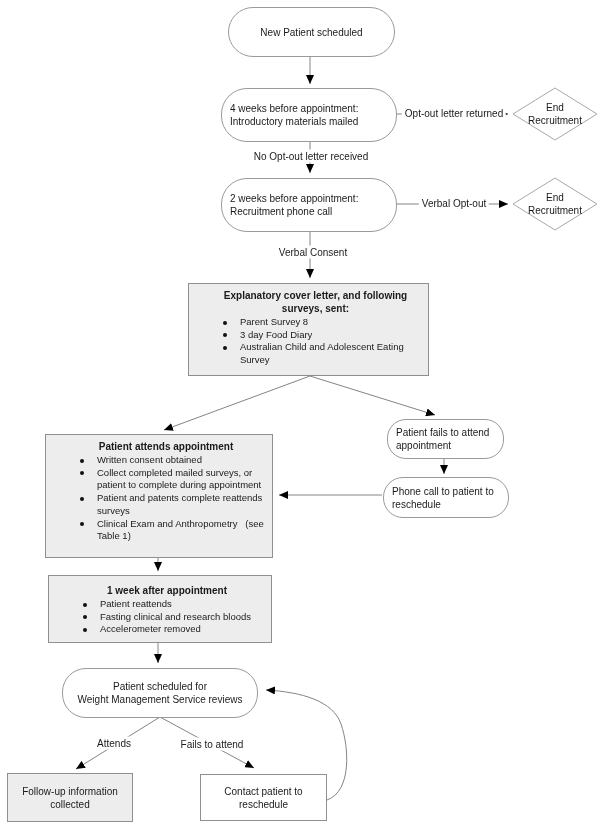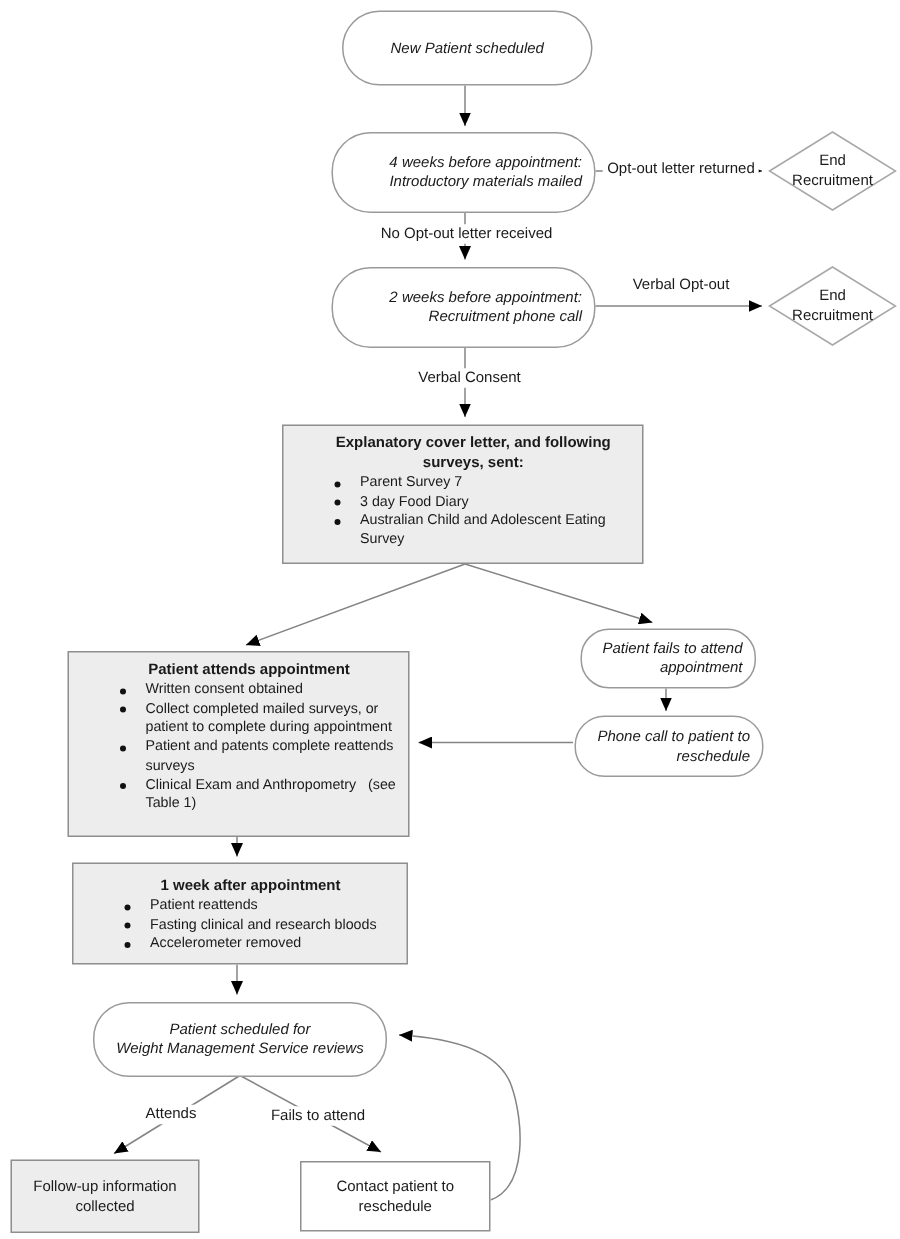--- a/index.html
+++ b/index.html
@@ -6,21 +6,21 @@
   #canvas{
     position:relative;width:600px;height:826px;background:#ffffff;
     font-family:"Liberation Sans","DejaVu Sans",sans-serif;
     color:#1a1a1a;font-size:10px;line-height:13px;
   }
   #connectors{position:absolute;left:0;top:0;z-index:1;}
   .node{position:absolute;z-index:2;box-sizing:border-box;background:#fff;}
   .stadium{
     border:1px solid #9a9a9a;border-radius:26px;
     display:flex;align-items:center;justify-content:center;
-    text-align:right;padding:2px 8px;font-style:italic;
+    text-align:left;padding:2px 8px;
   }
   .rect{border:1px solid #8f8f8f;}
   .gray{background:#ededed;}
   .center-rect{display:flex;align-items:center;justify-content:center;text-align:center;padding:2px 4px;}
   .bullet-box{padding:4px 5px 2px 19px;overflow:hidden;}
   .box-title{font-weight:bold;text-align:center;margin:1px 0 1px 0;}
   ul.bullets{margin:0;padding:0 0 0 12px;list-style:none;}
   ul.bullets li{position:relative;padding-left:20px;margin:0;white-space:pre-wrap;font-size:9.5px;line-height:12.7px;}
   ul.bullets li::before{
     content:"";position:absolute;left:3px;top:4.5px;width:4px;height:4px;
@@ -83,21 +83,21 @@
   <div class="diamond-label" style="left:523px;top:100px;width:64px;height:28px;">
     <span>End Recruitment</span>
   </div>
   <div class="diamond-label" style="left:523px;top:190px;width:64px;height:28px;">
     <span>End Recruitment</span>
   </div>
 
   <div class="node rect gray bullet-box" style="left:188px;top:283px;width:241px;height:93px;">
     <div class="box-title">Explanatory cover letter, and following surveys, sent:</div>
     <ul class="bullets">
-      <li>Parent Survey 7</li>
+      <li>Parent Survey 8</li>
       <li>3 day Food Diary</li>
       <li>Australian Child and Adolescent Eating Survey</li>
     </ul>
   </div>
 
   <div class="node rect gray bullet-box" style="left:45px;top:434px;width:228px;height:124px;">
     <div class="box-title">Patient attends appointment</div>
     <ul class="bullets">
       <li>Written consent obtained</li>
       <li>Collect completed mailed surveys, or patient to complete during appointment</li>
@@ -131,18 +131,18 @@
   <div class="node rect gray center-rect" style="left:7px;top:773px;width:126px;height:49px;">
     <span>Follow-up information collected</span>
   </div>
 
   <div class="node rect center-rect" style="left:200px;top:774px;width:127px;height:47px;">
     <span>Contact patient to reschedule</span>
   </div>
 
   <div class="edge-label" style="left:454px;top:113px;">Opt-out letter returned</div>
   <div class="edge-label" style="left:311px;top:156px;">No Opt-out letter received</div>
-  <div class="edge-label" style="left:454px;top:190px;">Verbal Opt-out</div>
+  <div class="edge-label" style="left:454px;top:203px;">Verbal Opt-out</div>
   <div class="edge-label" style="left:313px;top:252px;">Verbal Consent</div>
   <div class="edge-label" style="left:114px;top:743px;">Attends</div>
   <div class="edge-label" style="left:212px;top:744px;">Fails to attend</div>
 
 </div>
 
 </body></html>

